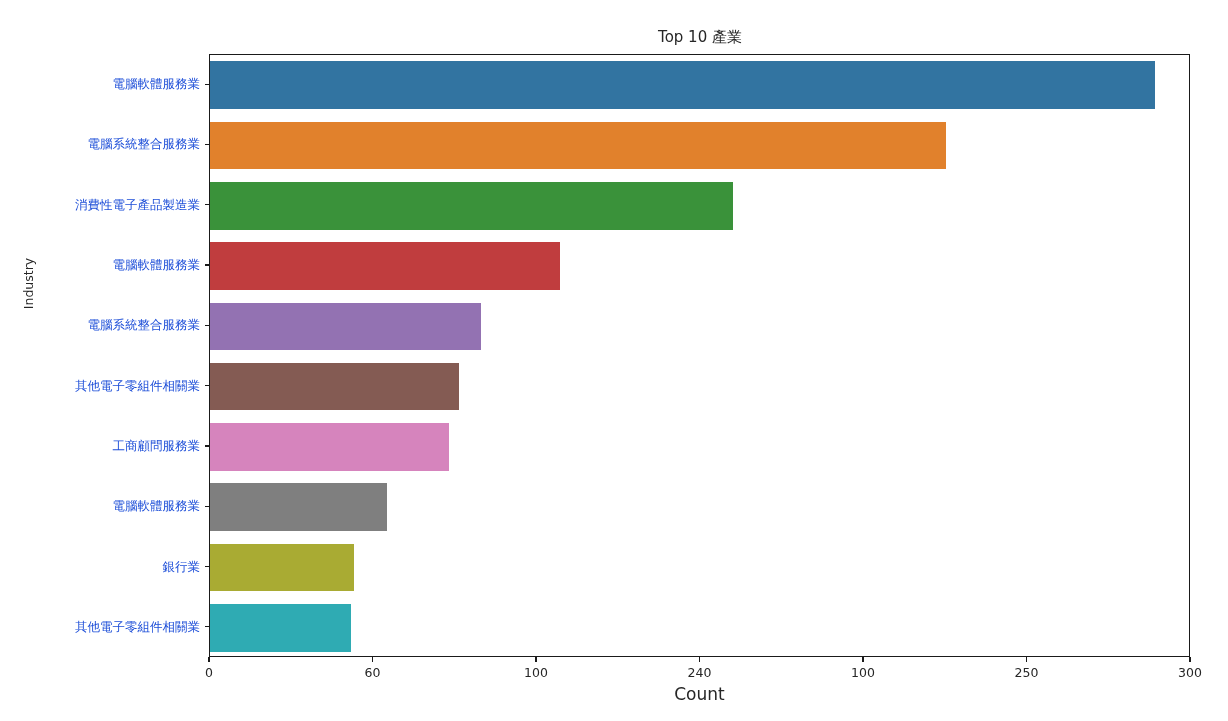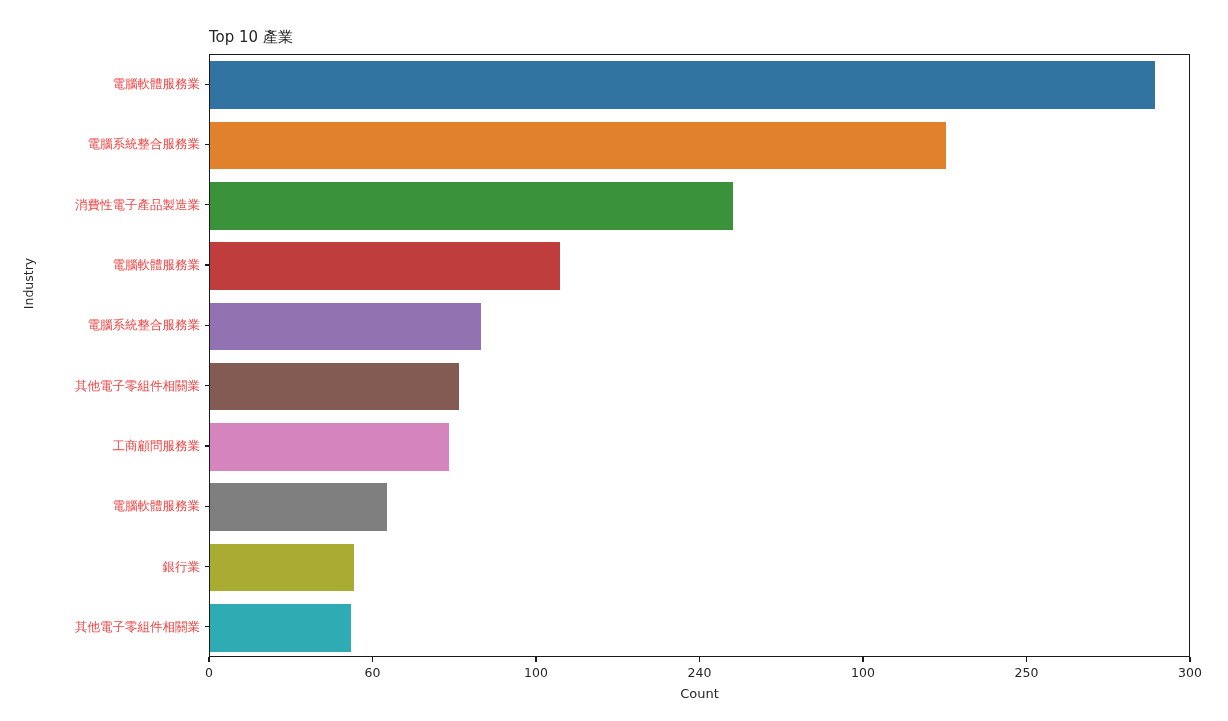--- a/index.html
+++ b/index.html
@@ -21,20 +21,21 @@
     height: 721px;
     background: #ffffff;
   }
 
   
   #chart-title {
     position: absolute;
     left: 209px;
     top: 28px;
     width: 982px;
+    text-align: center;
     font-size: 15px;
     line-height: 18px;
     color: #262626;
     white-space: nowrap;
   }
 
   
   #plot-area {
     position: absolute;
     left: 209px;
@@ -79,21 +80,21 @@
     left: 0;
     width: 209px;
     height: 0;
   }
   .ytick-label {
     position: absolute;
     right: 9px;
     top: -9px;
     font-size: 12.5px;
     line-height: 18px;
-    color: #ef4444;
+    color: #1d4ed8;
     white-space: nowrap;
     text-align: left;
   }
   .ytick-mark {
     position: absolute;
     right: 0;
     top: -0.6px;
     width: 4.5px;
     height: 1.2px;
     background: #1a1a1a;
@@ -123,21 +124,21 @@
     line-height: 16px;
     color: #262626;
     white-space: nowrap;
   }
   #x-axis-label {
     position: absolute;
     left: 209px;
     top: 686px;
     width: 981px;
     text-align: center;
-    font-size: 13px;
+    font-size: 17px;
     line-height: 16px;
     color: #262626;
     white-space: nowrap;
   }
 </style>
 </head>
 <body>
 
 <div id="figure">
 

